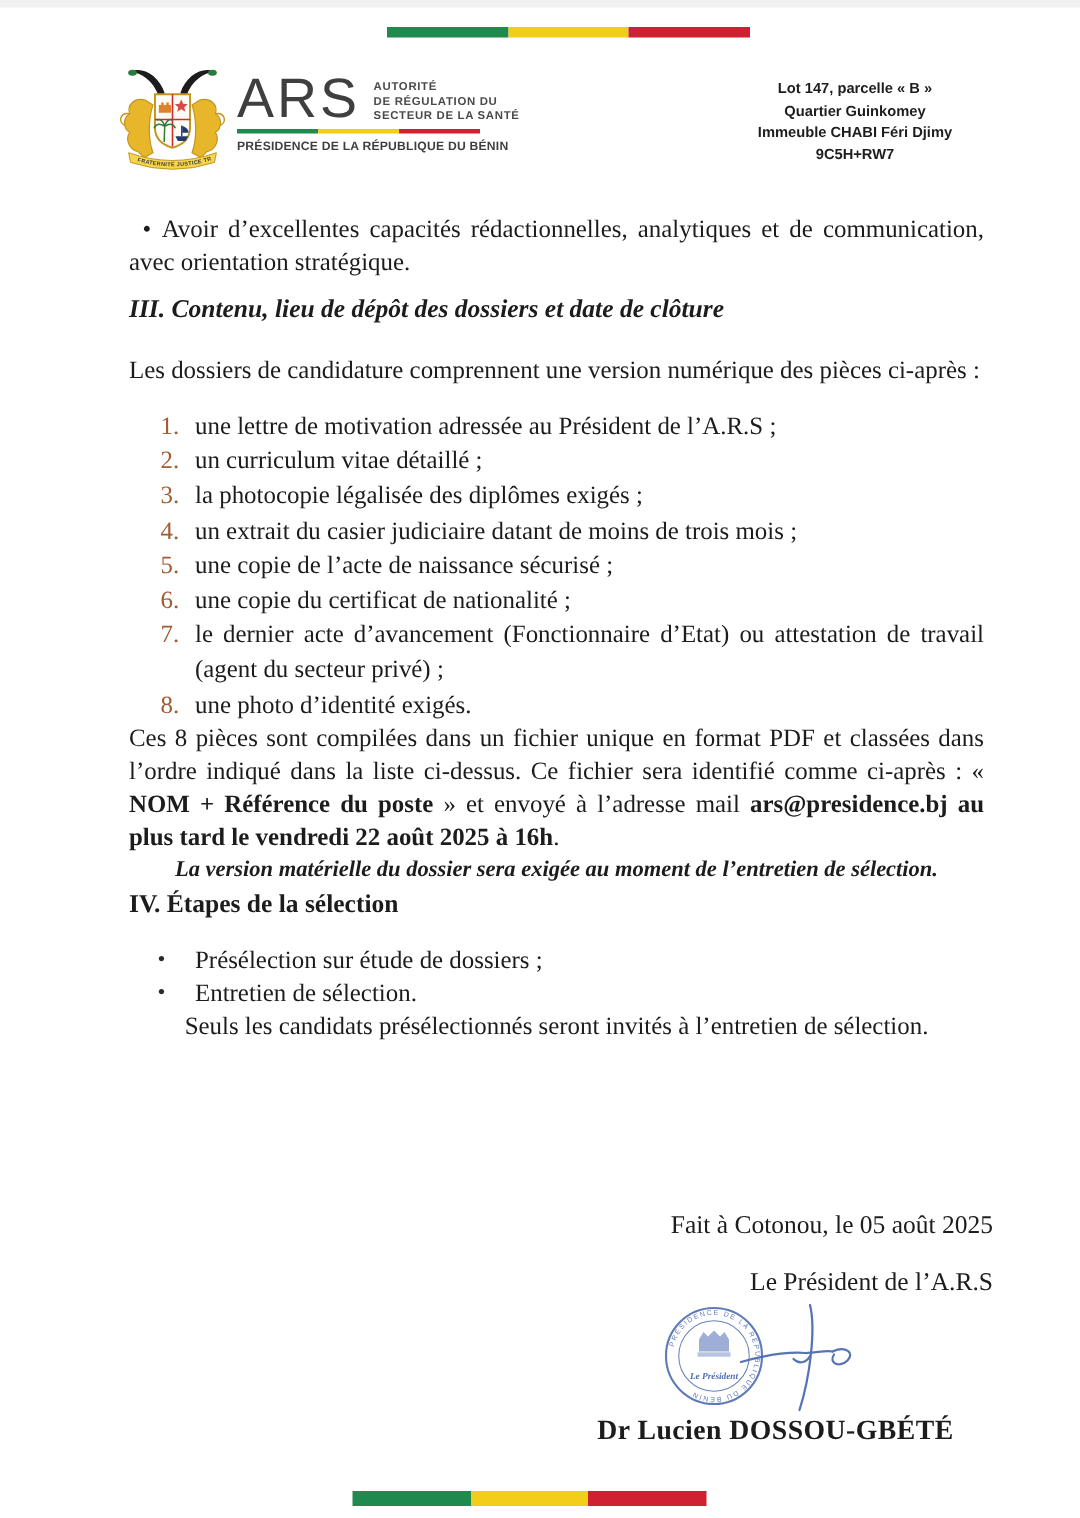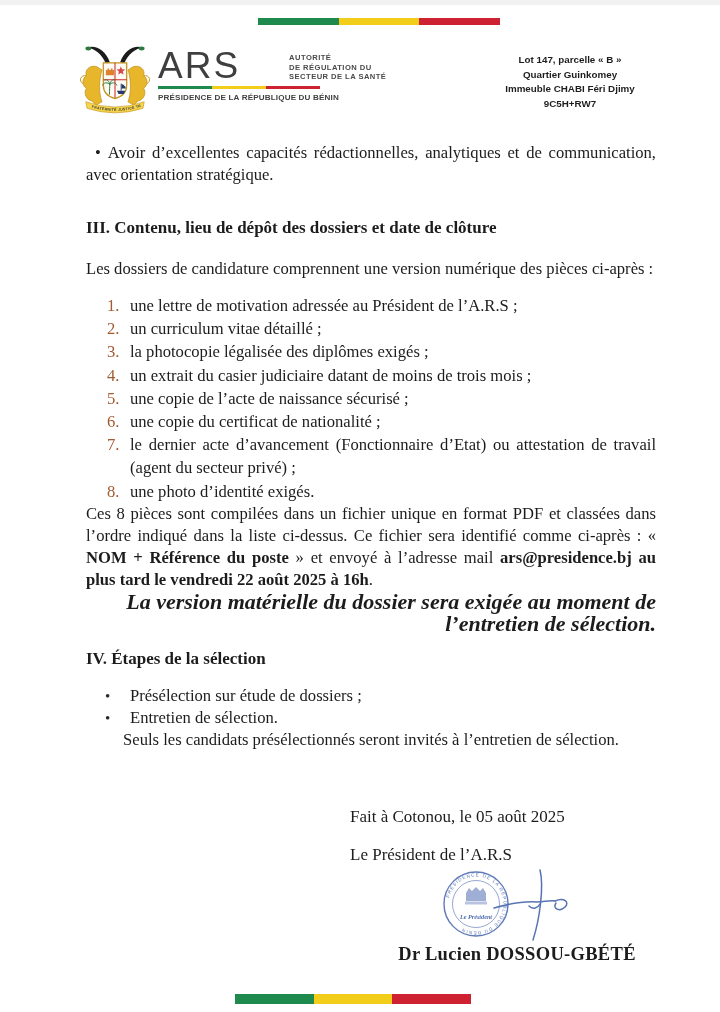--- a/index.html
+++ b/index.html
@@ -14,55 +14,55 @@
 
   .flag-bar{position:absolute;display:flex;}
   .flag-top{left:258px;top:18px;width:242px;height:7px;}
   .flag-bottom{left:235px;top:994px;width:236px;height:10px;}
   .seg{flex:1;height:100%;}
   .seg.g{background:var(--flag_green);} .seg.y{background:var(--flag_yellow);} .seg.r{background:var(--flag_red);}
 
   
   .coat{position:absolute;left:76px;top:42px;width:78px;height:78px;}
   .brand{position:absolute;left:158px;top:50px;font-family:"Liberation Sans",sans-serif;}
-  .brand-row{display:flex;align-items:center;gap:40px;}
+  .brand-row{display:flex;align-items:center;}
   .ars{font-size:37px;line-height:31px;letter-spacing:2px;font-weight:400;color:var(--logo_gray);}
   .tagline{margin-left:9px;padding-top:3px;}
   .tagline .line{font-size:7.6px;line-height:9.6px;letter-spacing:.45px;font-weight:700;color:#4a4a4a;}
   .brand-rule{display:flex;width:162px;height:3.5px;margin-top:4px;}
   .presidency{margin-top:3.5px;font-size:8.1px;letter-spacing:.15px;font-weight:700;color:var(--logo_gray);white-space:nowrap;}
   .address{position:absolute;left:465px;top:53px;width:210px;text-align:center;
            font-family:"Liberation Sans",sans-serif;font-weight:700;font-size:9.8px;
            line-height:14.5px;color:#1d1d1d;}
 
   
   .content{position:absolute;left:86px;top:142px;width:570px;font-size:16.6px;line-height:22px;text-align:justify;}
   .content p{margin:0;}
   .intro .dot::before{content:"•";}
   .intro .dot{margin:0 7px 0 9px;}
   .h{font-size:17px;font-weight:700;margin:0;line-height:24px;text-align:left;}
-  .h.iii{margin-top:30px;}
+  .h.iii{margin-top:8px;font-style:italic;}
   .para.p1{margin-top:18px;}
   .pieces{margin:14px 0 0;padding:0;list-style:none;line-height:23.2px;}
   .pieces li{display:flex;}
   .pieces .num{flex:none;width:23px;margin-left:21px;color:var(--list_number);}
   .pieces .txt{flex:1;text-align:justify;}
   .compilation{margin-top:27px;}
   .compilation b{font-weight:700;}
-  .notice{margin-top:14px;font-weight:700;font-style:italic;font-size:22px;text-align:right;}
-  .h.iv{margin-top:12px;}
+  .notice{margin-top:14px;font-weight:700;font-style:italic;font-size:15px;text-align:center;}
+  .h.iv{}
   .steps{margin:14px 0 0;padding:0;list-style:none;line-height:22px;}
   .steps li{display:flex;}
   .steps .b{flex:none;width:25px;margin-left:19px;font-size:15px;color:#2a2a2a;}
   .steps .b::before{content:"•";}
   .steps .txt{flex:1;text-align:left;}
   .preselection{margin-top:10px;text-align:center;}
 
   
-  .signoff{position:absolute;left:350px;top:806px;width:312px;text-align:left;font-size:17px;line-height:22px;}
+  .signoff{position:absolute;left:350px;top:806px;width:312px;text-align:right;font-size:17px;line-height:22px;}
   .sig-title{margin-top:16px;}
   .stamp{position:absolute;left:434px;top:866px;width:170px;height:78px;}
   .signer{position:absolute;left:357px;top:944px;width:320px;text-align:center;
           font-weight:700;font-size:18.5px;letter-spacing:.3px;}
 </style>
 </head>
 <body>
 
 <div class="page">
   <div class="top-edge"></div>

